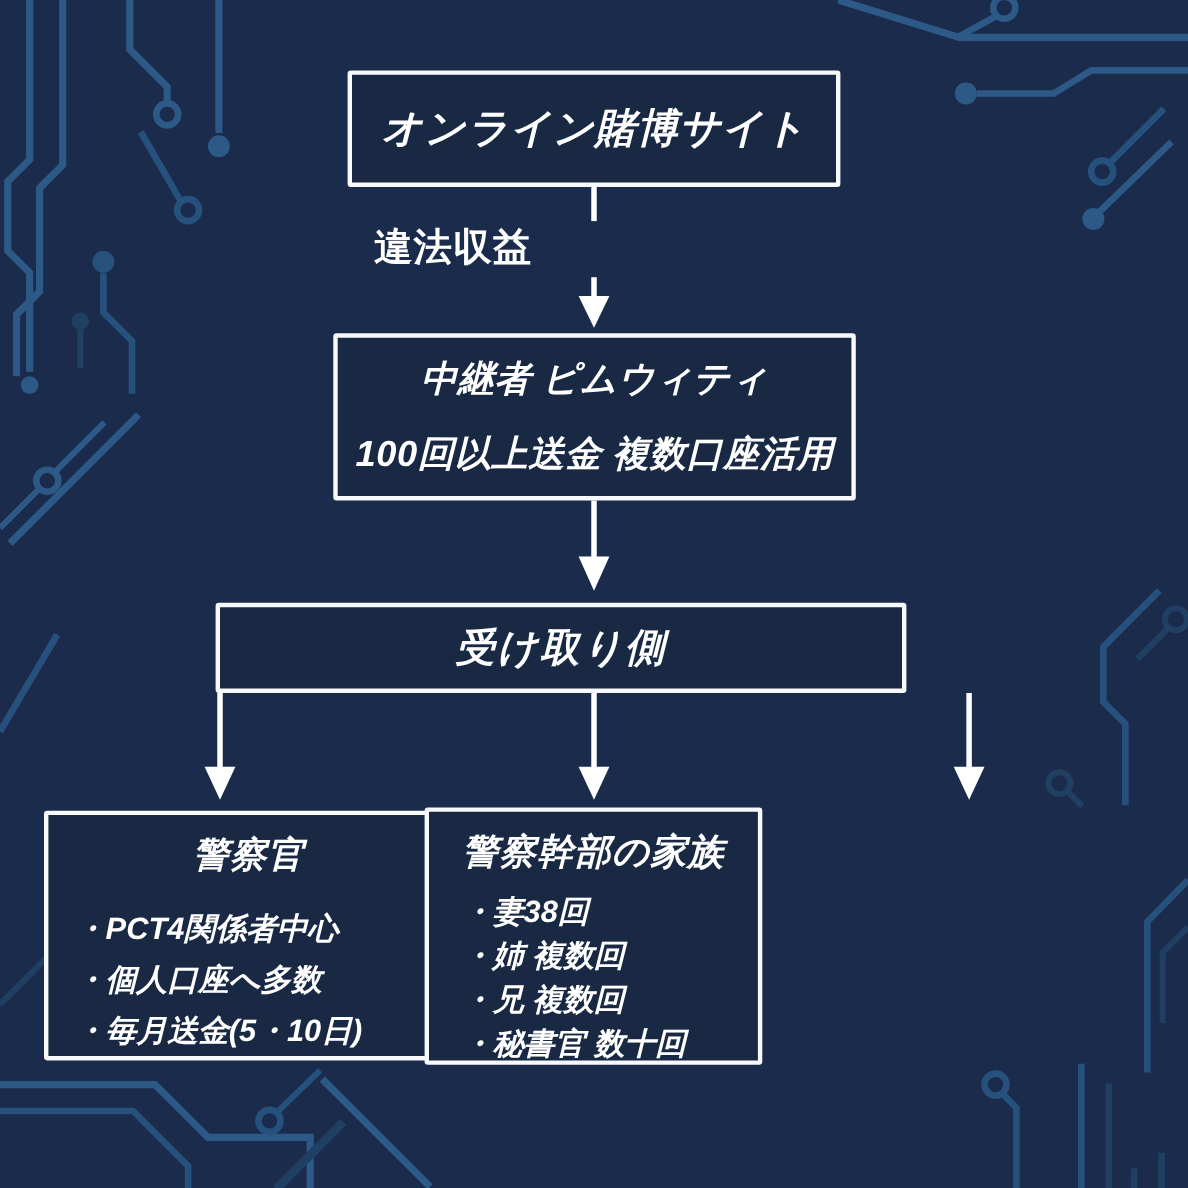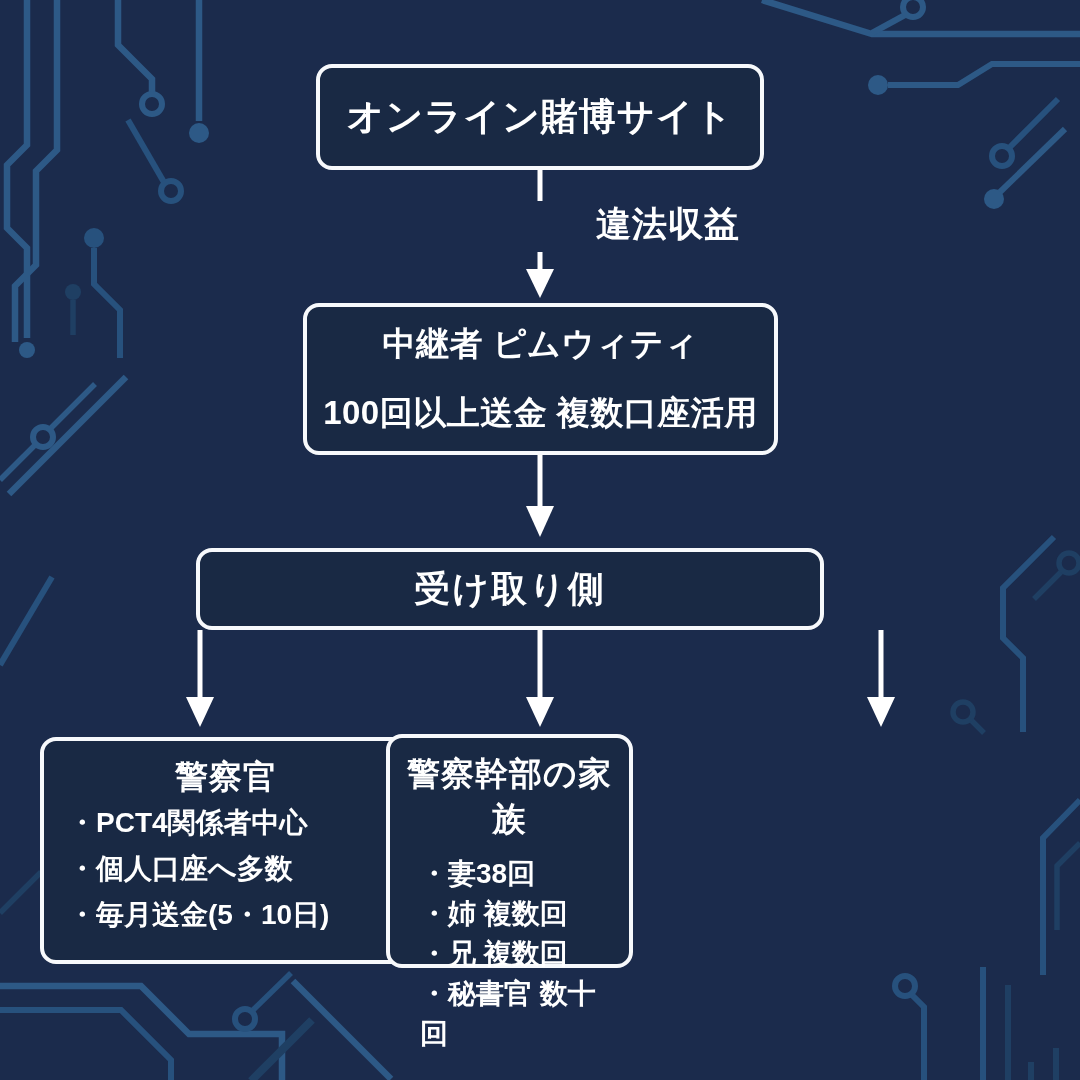--- a/index.html
+++ b/index.html
@@ -6,50 +6,50 @@
   html,body { background:#0e1c36; }
   .stage {
     position:relative; width:1080px; height:1080px; overflow:hidden;
     background:#1b2b4c;
     font-family:"Liberation Sans","DejaVu Sans",sans-serif;
     color:#ffffff;
   }
   svg.layer { position:absolute; left:0; top:0; }
   .node {
     position:absolute; background:#192944;
-    border:4px solid #f7f9fc; border-radius:16px;
-    font-weight:800; color:#ffffff;
+    border:4px solid #f7f9fc; border-radius:3px;
+    font-weight:800; color:#ffffff;font-style:italic;
   }
   .node-source {
     left:316px; top:64px; width:448px; height:106px;
     display:flex; align-items:center; justify-content:center;
     font-size:37px; letter-spacing:1px;
   }
   .edge-label {
     position:absolute; left:340px; top:201px; width:400px;
-    text-align:right; font-size:35px; font-weight:800; letter-spacing:1px;
+    text-align:left; font-size:35px; font-weight:800; letter-spacing:1px;
   }
   .node-intermediary {
     left:303px; top:303px; width:475px; height:152px;
     display:flex; flex-direction:column; align-items:center; justify-content:center;
     gap:24px;
   }
   .node-intermediary .flow-line { font-size:33px; letter-spacing:0.5px; }
   .node-receivers {
     left:196px; top:548px; width:628px; height:82px;
     display:flex; align-items:center; justify-content:center;
     font-size:36px; letter-spacing:2px;
   }
   .branch { padding:14px 10px 0; }
   .branch-0 { left:40px;  top:737px; width:372px; height:227px; }
-  .branch-1 { left:386px; top:734px; width:247px; height:234px; }
+  .branch-1 { left:386px; top:734px; width:307px; height:234px; }
   .branch-2 { left:723px; top:737px; width:312px; height:228px; }
   .branch-title { text-align:center; font-size:33px; font-weight:800; letter-spacing:1px; }
   .branch-list { list-style:none; font-size:28px; font-weight:800; }
-  .branch-0 .branch-list { line-height:46px; padding-left:14px; }
+  .branch-0 .branch-list { margin-top:22px; line-height:46px; padding-left:14px; }
   .branch-1 .branch-list { margin-top:12px; line-height:40px; padding-left:8px;margin-left:12px; }
   .branch-2 .branch-list { margin-top:18px; line-height:45px; padding-left:18px; }
 </style>
 </head>
 <body>
 
 <div class="stage">
 
   <svg class="layer" width="1080" height="1080" viewBox="0 0 1080 1080" aria-hidden="true">
     <g fill="none" stroke="#2d5986" stroke-width="6.5">

